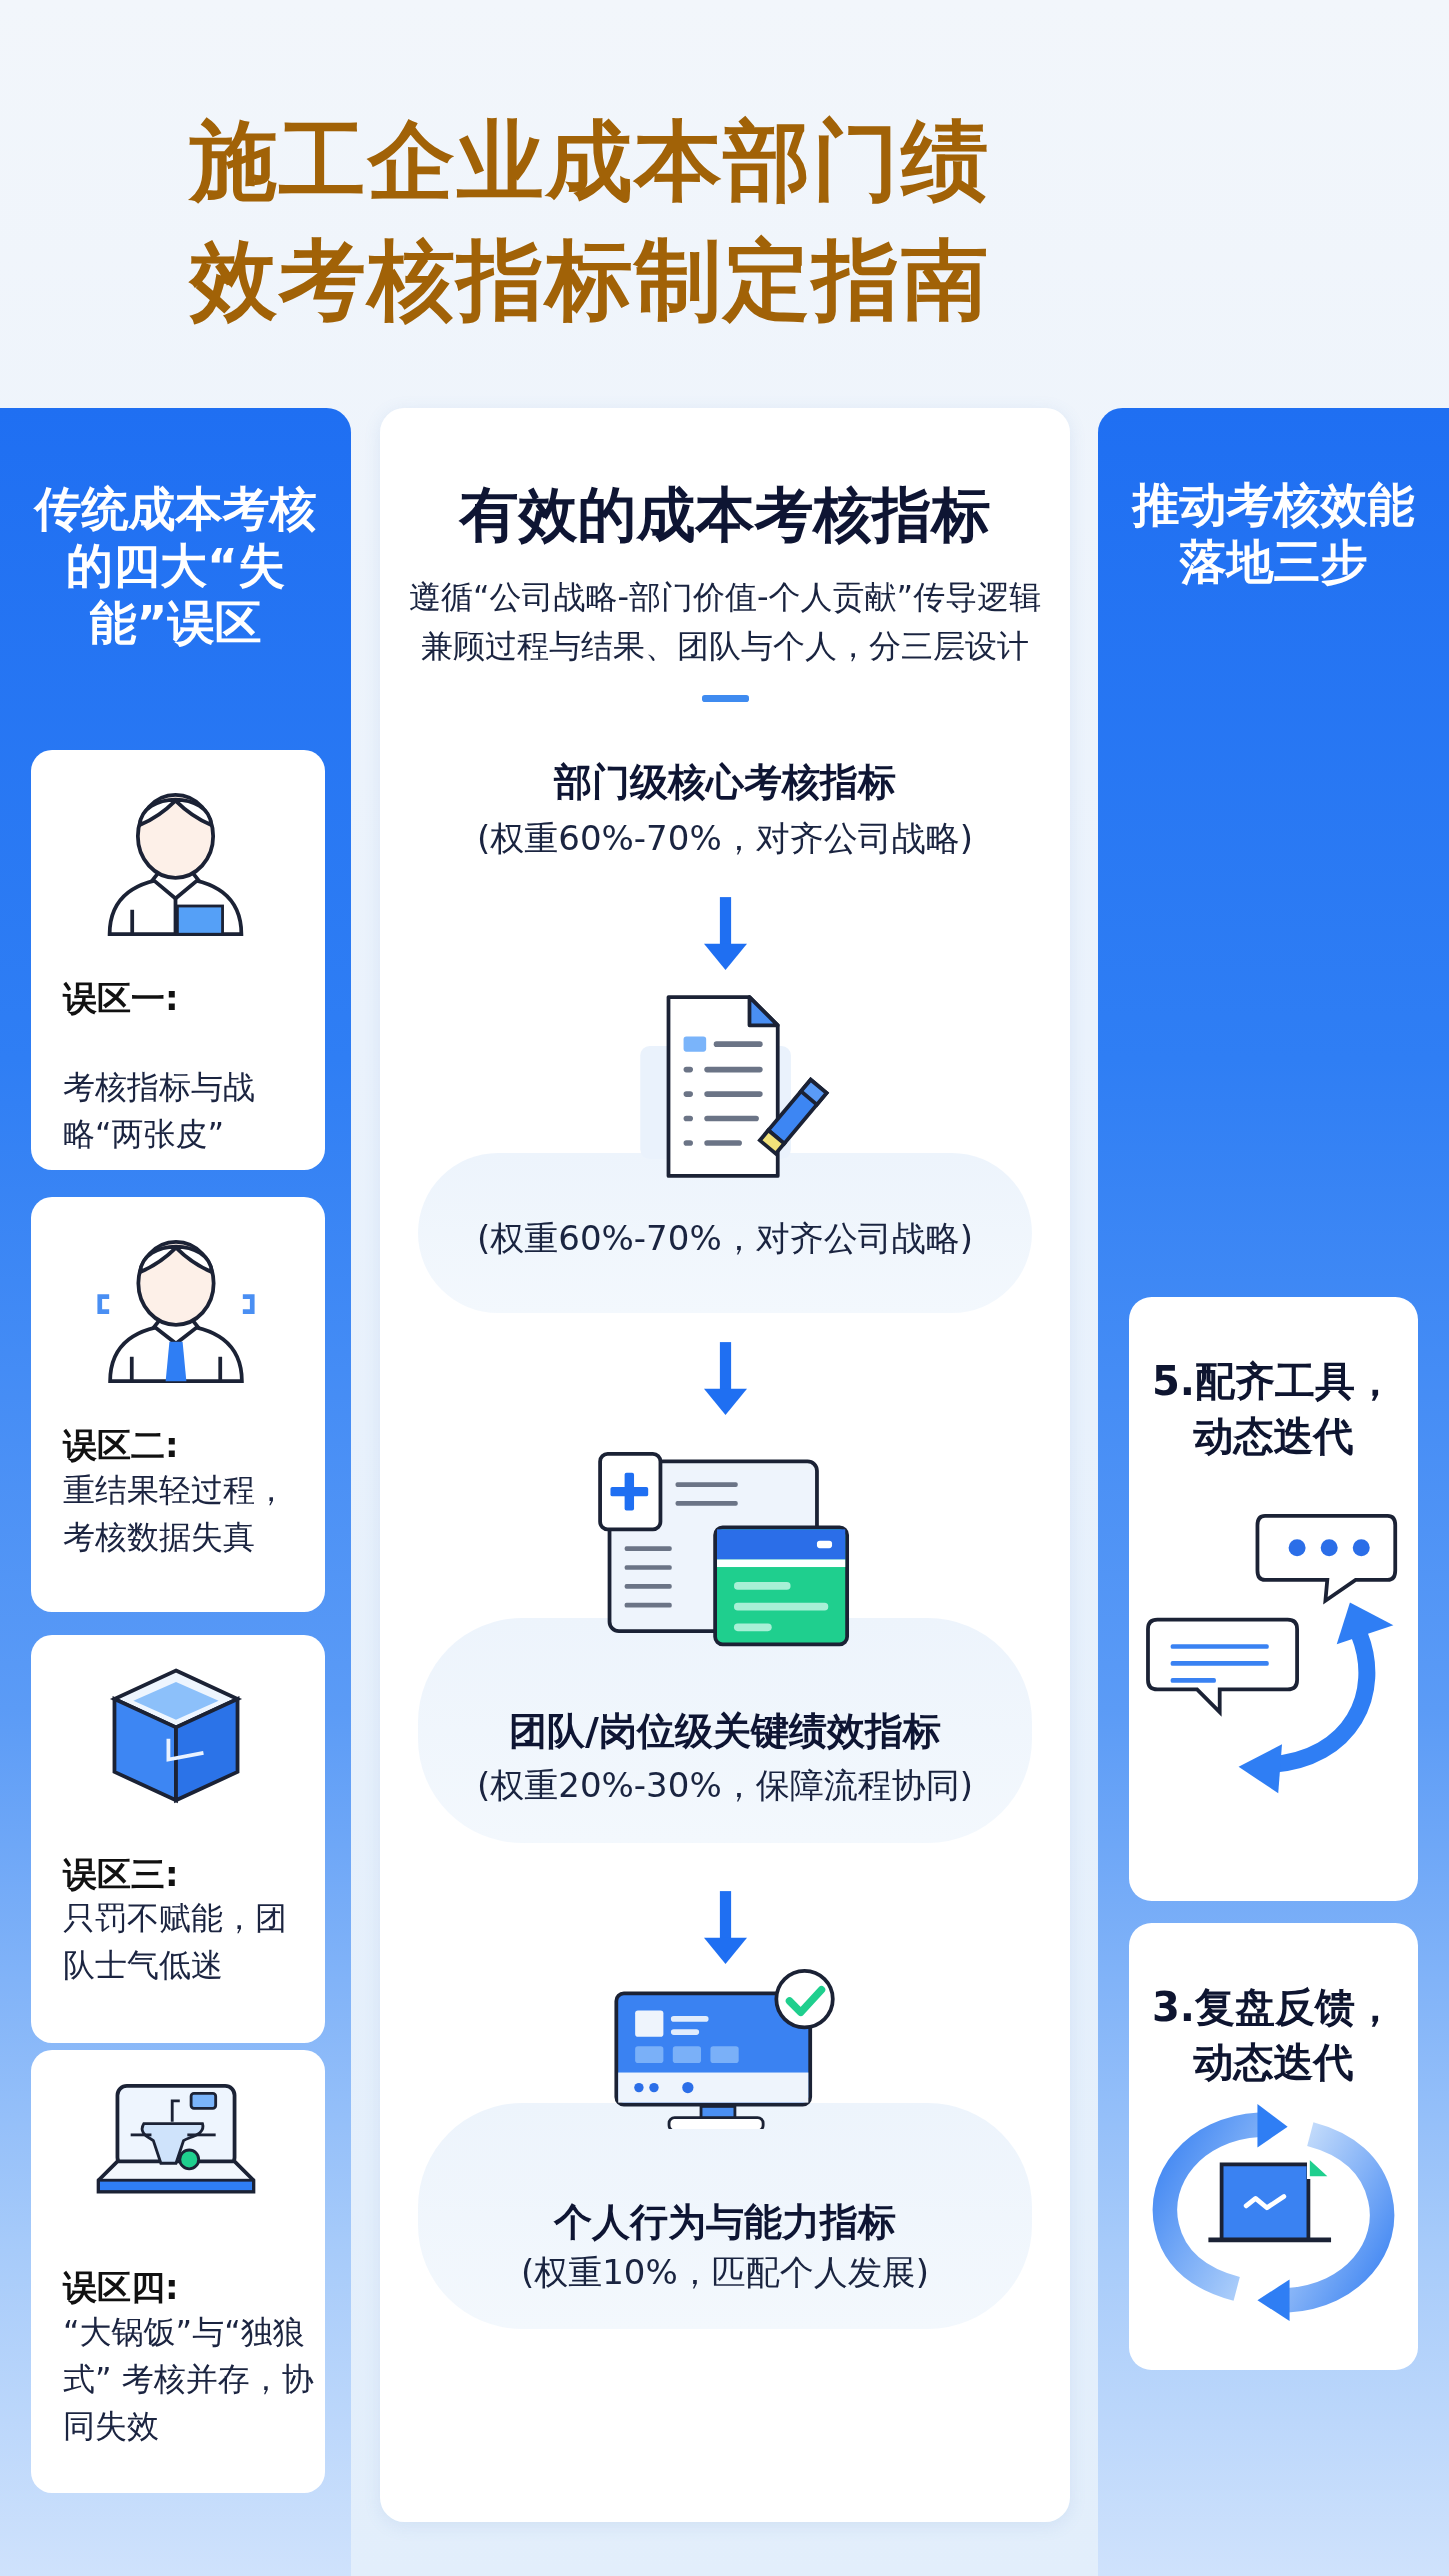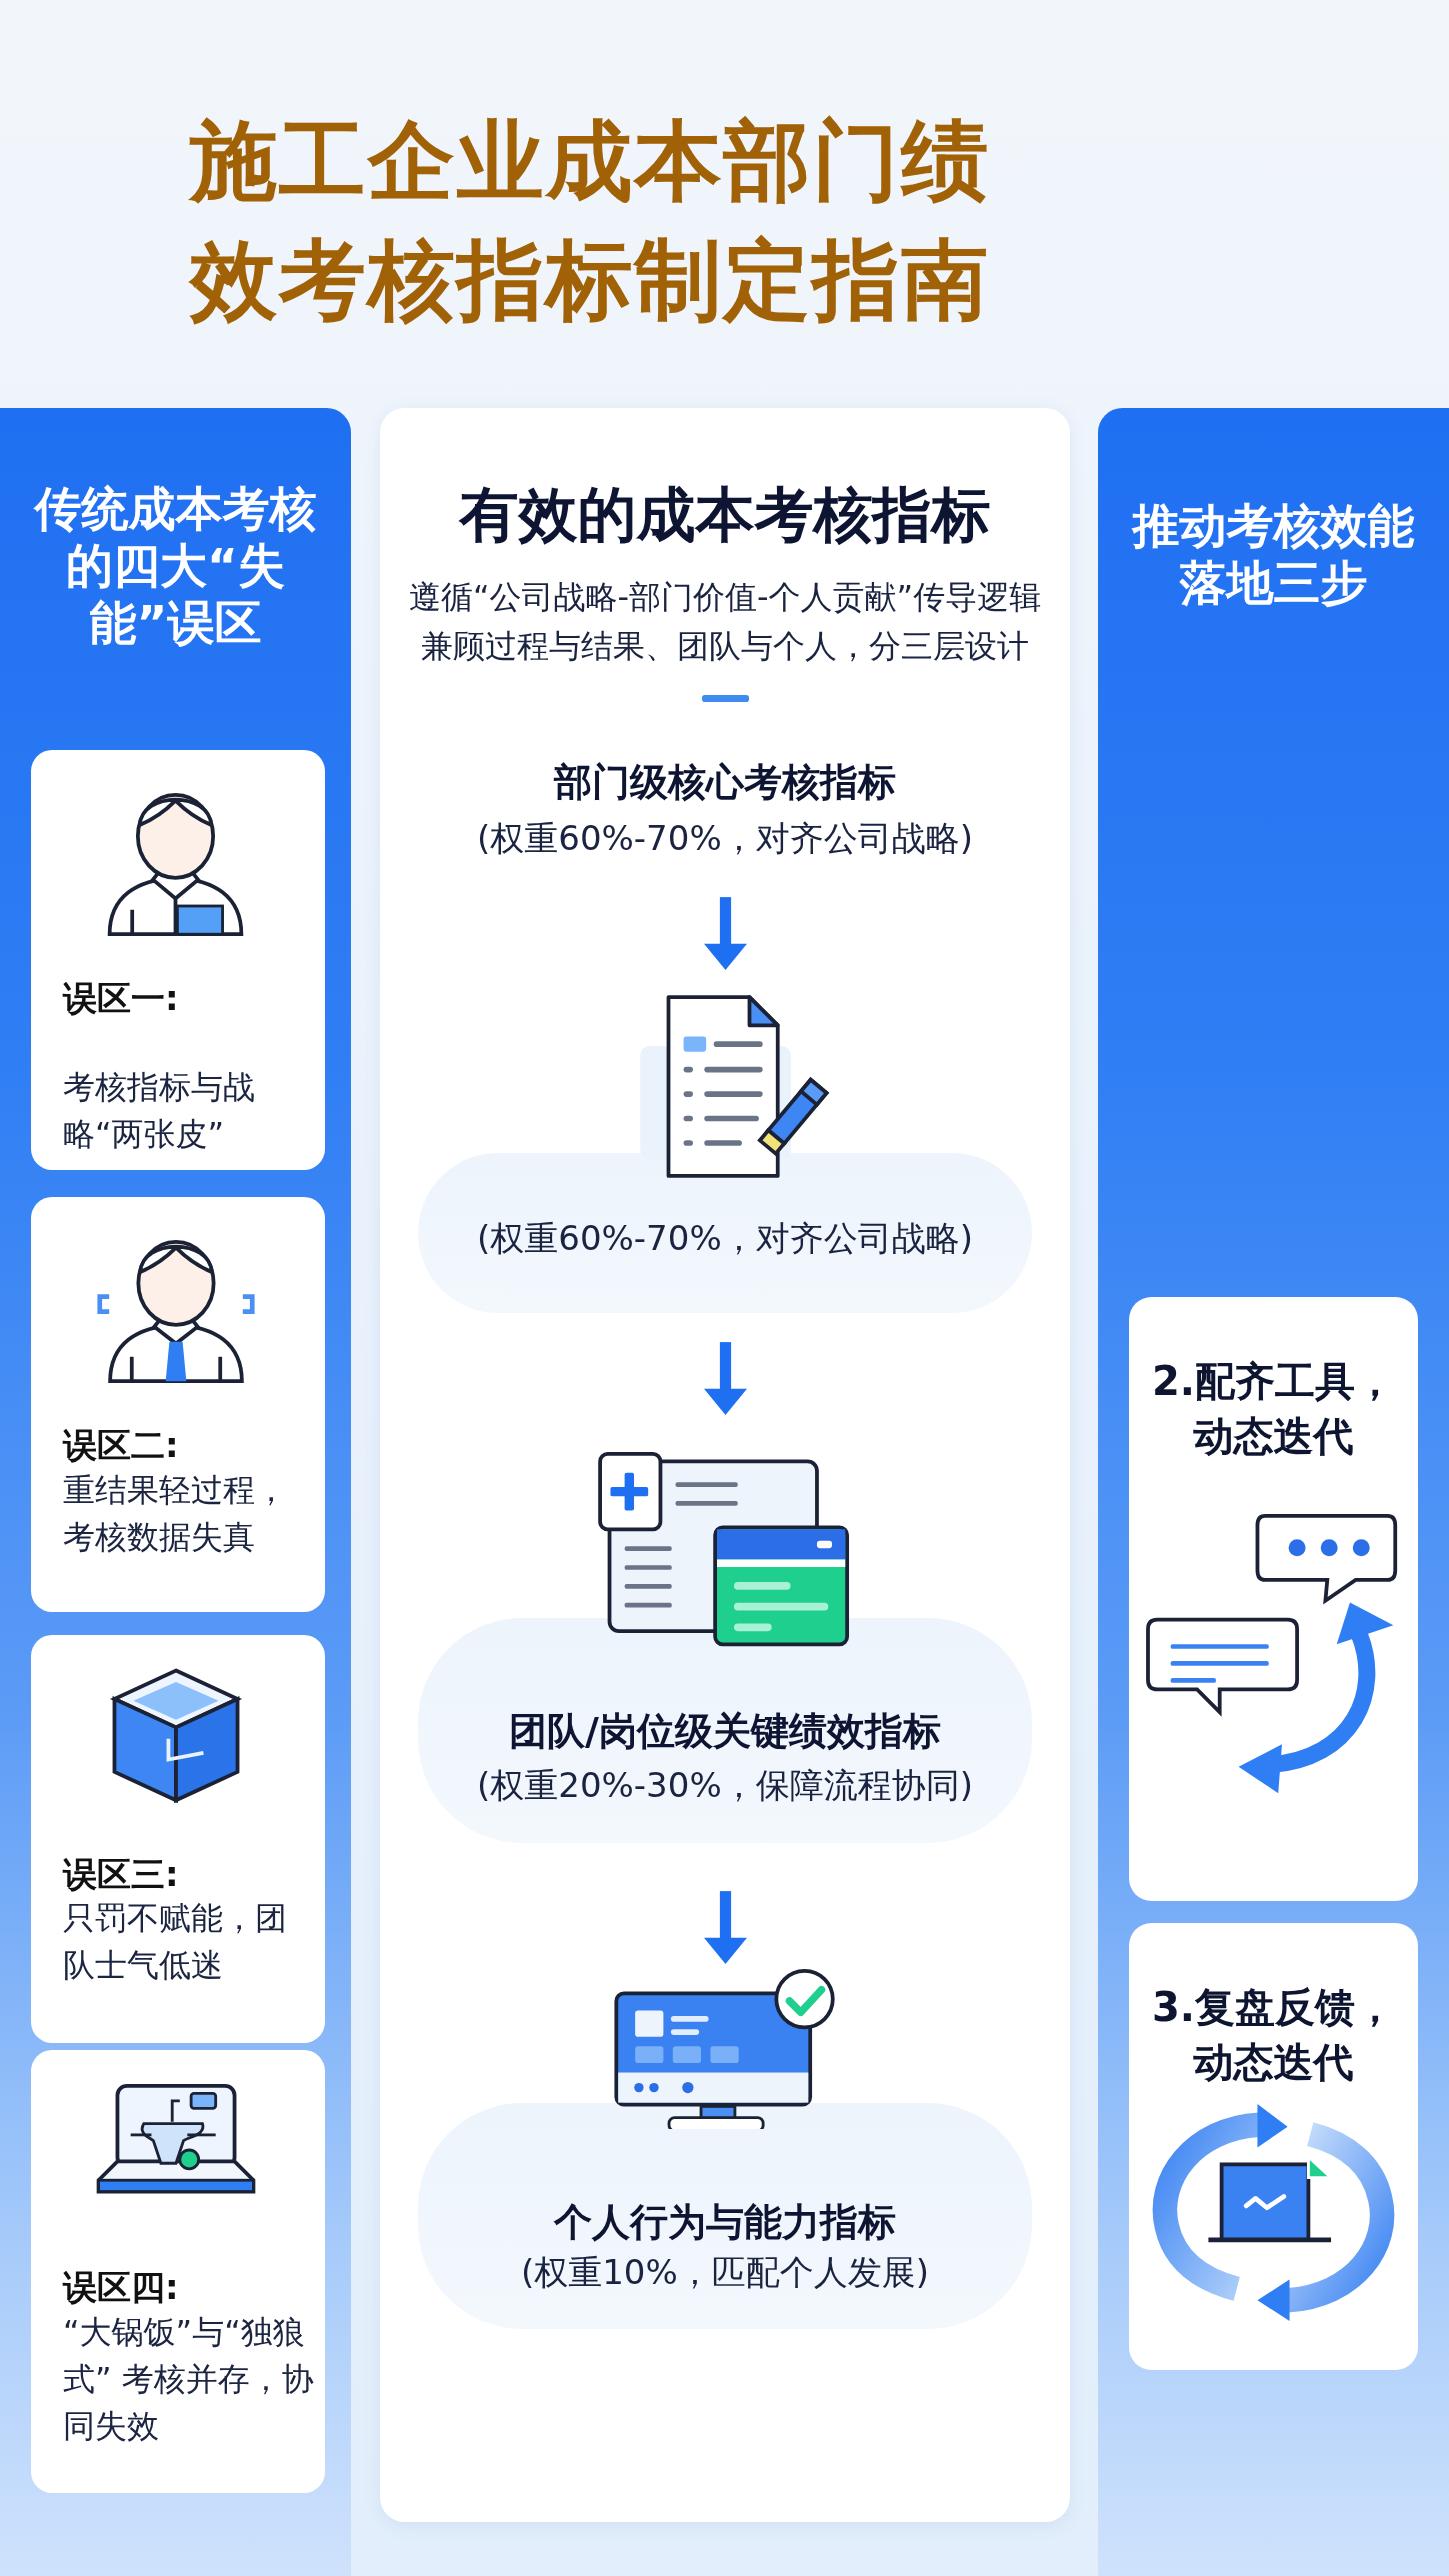--- a/index.html
+++ b/index.html
@@ -22,21 +22,21 @@
     position: absolute; top: 408px; height: 2168px;
     background: linear-gradient(180deg, #1f6ff2 0%, #2f7ef4 30%, #5b9bf6 60%, #a7cbfa 85%, #cfe2fc 100%);
   }
   .side.left { left: 0; width: 351px; border-radius: 0 24.5px 0 0; }
   .side.right { left: 1098px; width: 351px; border-radius: 24.5px 0 0 0; }
   .side-title {
     color: #fff; font-weight: 800; text-align: center;
     font-size: 47px; line-height: 57px; margin-top: 72px;
   }
   .left .side-title { padding: 0 26.4px; }
-  .right .side-title { padding: 0 22.6px; margin-top: 89px; }
+  .right .side-title { padding: 0 22.6px; margin-top: 68px; }
 
   .mcard {
     position: absolute; left: 31px; width: 294px;
     background: #fff; border-radius: 21px;
   }
   .mcard .icon { position: absolute; left: 0; width: 289px; display: flex; justify-content: center; }
   .mcard .mhead {
     position: absolute; left: 32px; font-size: 34px; font-weight: 700; color: #111;
   }
   .mcard .mtext {
@@ -269,21 +269,21 @@
   <div class="lvl-head" style="top:1789px;">个人行为与能力指标</div>
   <div class="lvl-sub" style="top:1842px;">(权重10%，匹配个人发展)</div>
 </div>
 
 <div class="side right">
   <div class="side-title">推动考核效能落地三步</div>
 
 
   <div class="scard" style="top:889px;height:604px;">
     <div class="stitle" style="top:57px;">
-      <div>2.配齐工具，</div>
+      <div>5.配齐工具，</div>
       <div>动态迭代</div>
     </div>
     <div class="icon" style="top:215px;">
       <svg width="255" height="302" viewBox="0 0 270 320">
         <path d="M126 4 L256 4 Q264 4 264 14 L264 62 Q264 72 256 72 L222 72 L190 94 L192 72 L126 72 Q118 72 118 62 L118 14 Q118 4 126 4 Z" fill="#fff" stroke="#1b2235" stroke-width="4"></path>
         <circle cx="160" cy="38" r="9" fill="#2b6ee8"></circle>
           <circle cx="194" cy="38" r="9" fill="#2b6ee8"></circle>
           <circle cx="228" cy="38" r="9" fill="#2b6ee8"></circle>
         <path d="M12 114 L150 114 Q160 114 160 124 L160 178 Q160 188 150 188 L78 188 L78 212 L54 188 L12 188 Q2 188 2 178 L2 124 Q2 114 12 114 Z" fill="#fff" stroke="#1b2235" stroke-width="4"></path>
         <rect x="26" y="140" width="104" height="5" rx="2" fill="#3a82f2"></rect>

